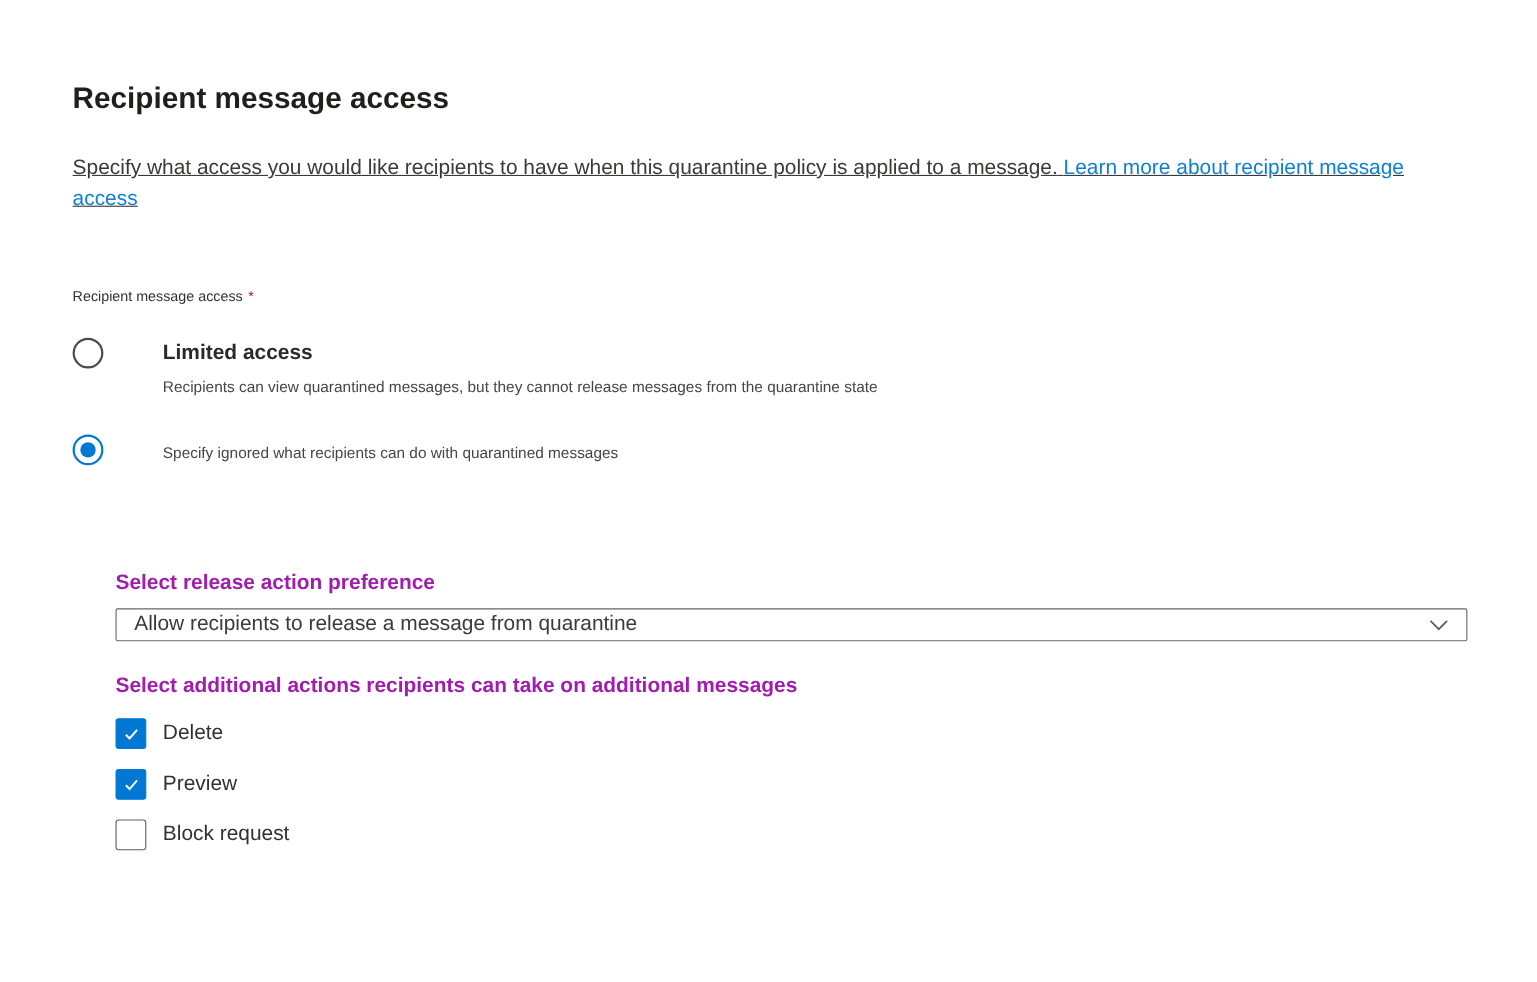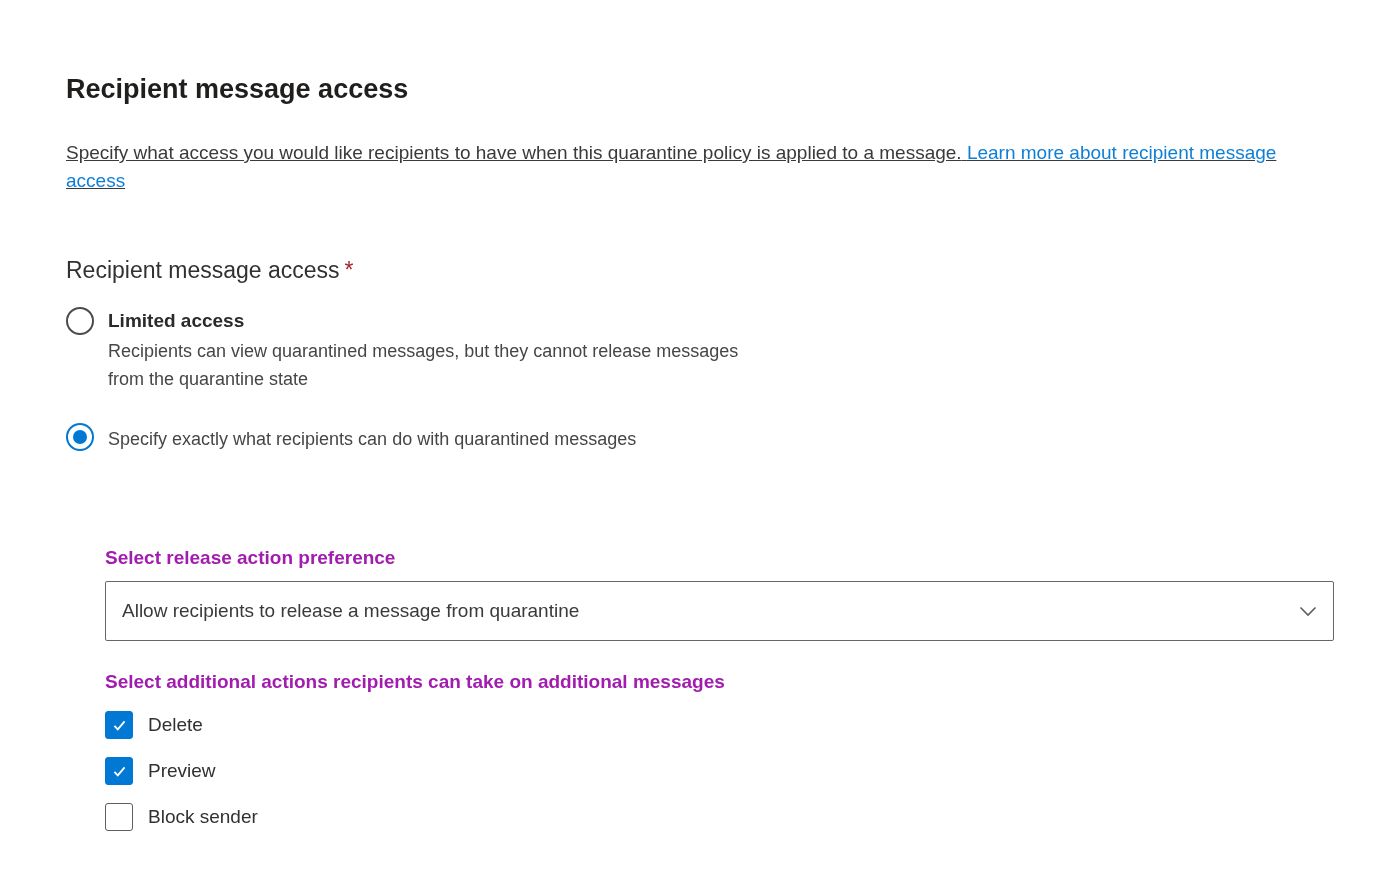--- a/index.html
+++ b/index.html
@@ -33,32 +33,33 @@
     width: 1268px;
     margin: 0 0 62px 0;
     text-decoration: underline;
   }
   a.link {
     color: #0e7fd6;
     text-decoration: none;
     cursor: pointer;
   }
   .field-label {
-    font-size: 23px;
+    font-size: 13px;
     line-height: 26px;
     color: #323130;
     margin: 0 0 24px 0;
   }
   .req {
     color: #a4262c;
     margin-left: 5px;
   }
   .radio-row {
     display: flex;
     margin: 0 0 30px 0;
+    gap: 40px;
   }
   .radio {
     flex: none;
     width: 28px;
     height: 28px;
     border: 2px solid #4d4b49;
     border-radius: 50%;
     box-sizing: border-box;
     background: #fff;
     position: relative;
@@ -75,40 +76,40 @@
     background: #0078d4;
   }
   .radio-body { margin-left: 14px; }
   .radio-label {
     font-size: 19px;
     font-weight: 700;
     line-height: 28px;
     color: #2b2a29;
   }
   .radio-desc {
-    font-size: 18px;
+    font-size: 14px;
     line-height: 28px;
     color: #484644;
     max-width: 650px;
     margin-top: 2px;
   }
   .advanced {
     margin-left: 39px;
     margin-top: 92px;
   }
   .sub-label {
     font-size: 19px;
     font-weight: 700;
     line-height: 26px;
     color: #a21caf;
   }
   .dropdown {
     margin-top: 10px;
     width: 1229px;
-    height: 60px;
+    height: 30px;
     border: 1px solid #696765;
     border-radius: 2px;
     background: #fff;
     box-sizing: border-box;
     display: flex;
     align-items: center;
     justify-content: space-between;
     padding: 0 16px;
     font-size: 19px;
     color: #3b3a39;
@@ -190,21 +191,21 @@
     <span class="radio"></span>
     <div class="radio-body">
       <div class="radio-label">Limited access</div>
       <div class="radio-desc">Recipients can view quarantined messages, but they cannot release messages from the quarantine state</div>
     </div>
   </div>
 
   <div class="radio-row">
     <span class="radio selected"></span>
     <div class="radio-body">
-      <div class="radio-desc">Specify exactly what recipients can do with quarantined messages</div>
+      <div class="radio-desc">Specify ignored what recipients can do with quarantined messages</div>
     </div>
   </div>
 
   <section class="advanced">
 
     <div class="sub-label">Select release action preference</div>
 
     <div class="dropdown">
       <span>Allow recipients to release a message from quarantine</span>
       <span class="chevron">
@@ -232,20 +233,20 @@
             <path d="M3.2 8.4 L6.4 11.6 L12.8 4.2" fill="none" stroke="#ffffff" stroke-width="1.7"></path>
           </svg>
       </span>
       <span class="check-label">Preview</span>
     </div>
 
     <div class="check-row">
       <span class="checkbox">
         
       </span>
-      <span class="check-label">Block sender</span>
+      <span class="check-label">Block request</span>
     </div>
 
   </section>
 
   <button class="help-button">?</button>
 
 </div>
 
 </body></html>

